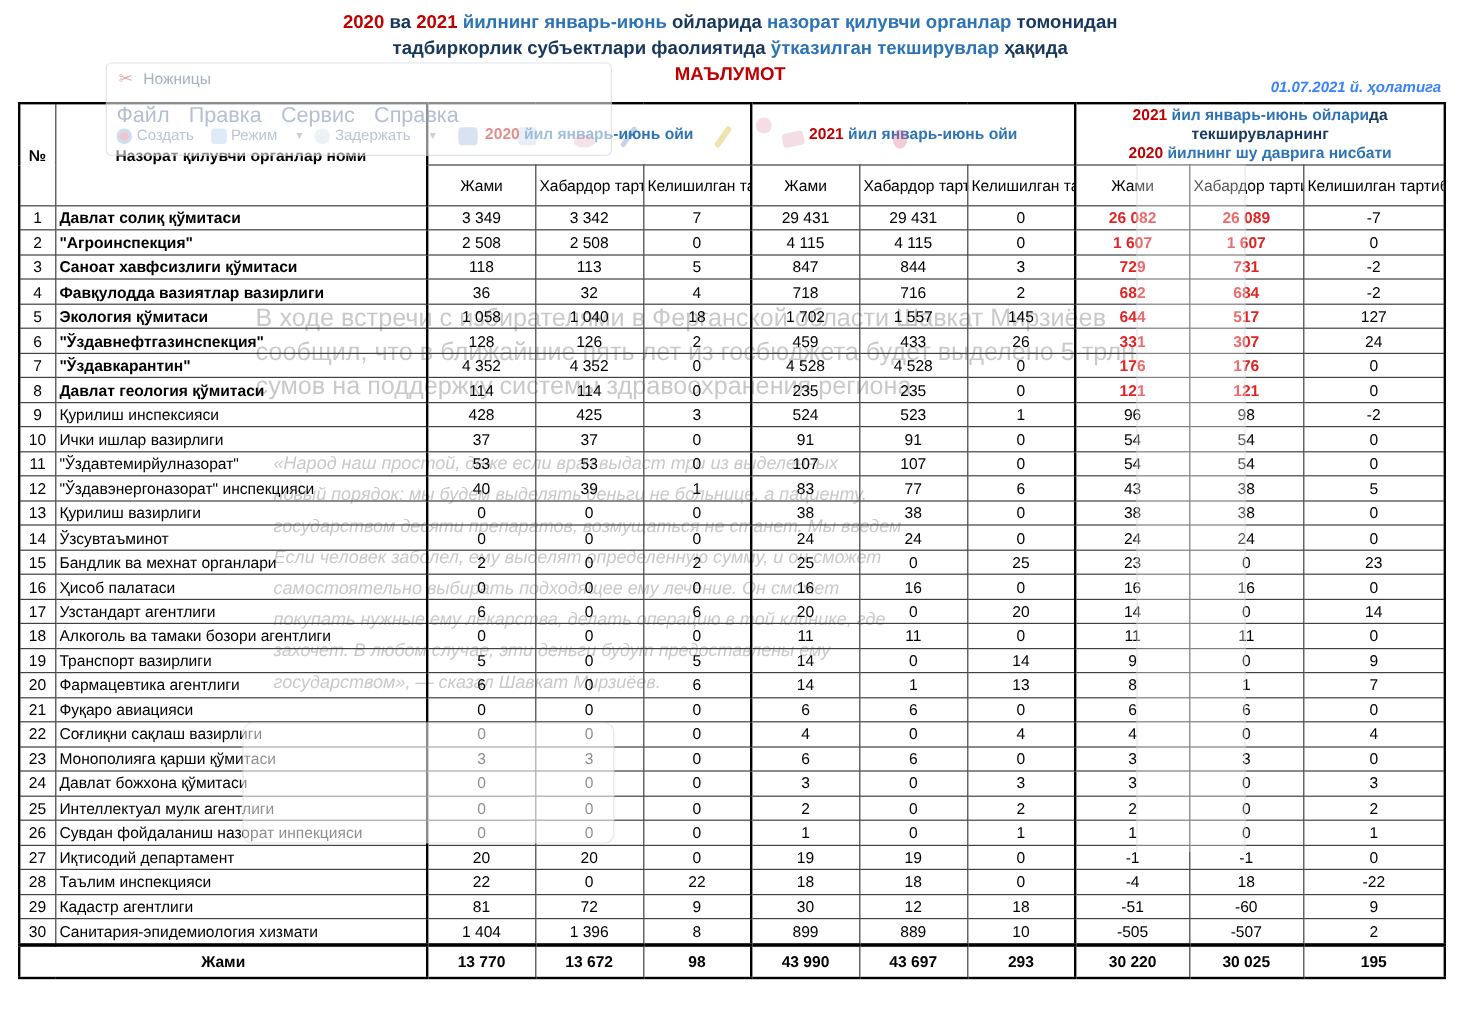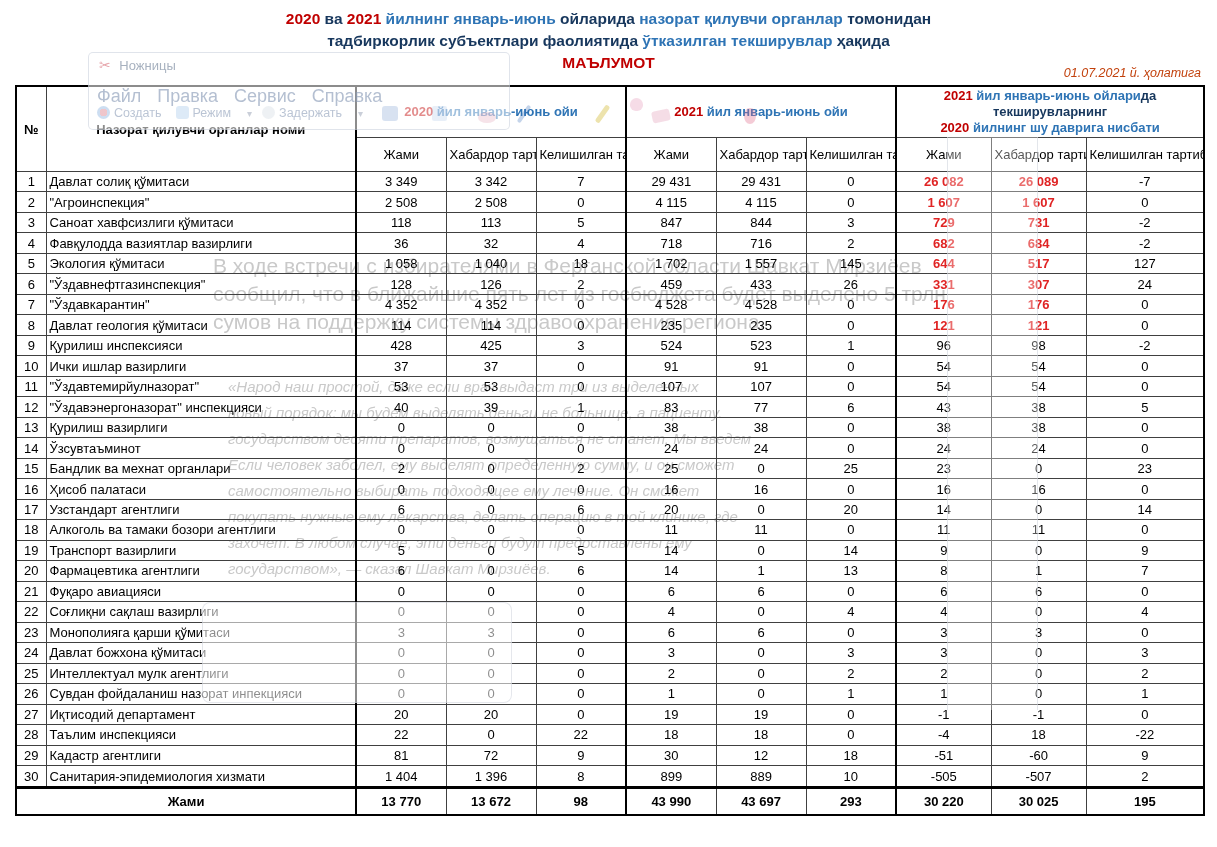--- a/index.html
+++ b/index.html
@@ -9,61 +9,61 @@
 
   
   .title{position:absolute;left:0;top:8px;width:100%;text-align:center;
          font-weight:bold;font-size:15.5px;line-height:22px;}
   .seg-red{color:#c00000;}
   .seg-blue{color:#2e74b5;}
   .seg-navy{color:#17375d;}
   .title-doc{color:#c00000;}
 
   .date-note{position:absolute;right:16px;top:66px;font-size:12.5px;
-             font-style:italic;color:#c2410c;}
+             font-style:italic;color:#3b82f6;font-weight:bold;}
 
   
   .watermark{position:absolute;color:#c9c9c9;z-index:0;white-space:nowrap;}
   .wm1{left:213px;top:252px;font-size:21px;line-height:28px;}
   .wm2{left:228px;top:374px;font-size:15px;line-height:26px;font-style:italic;}
 
   
   table.grid{position:absolute;left:15px;top:85px;width:1188px;height:731px;
              border-collapse:collapse;table-layout:fixed;z-index:1;
              background:transparent;}
   table.grid th,table.grid td{border:1px solid #404040;padding:0 3px;
              font-size:13px;overflow:hidden;white-space:nowrap;}
   table.grid{border:2px solid #000;}
   th.group-head{font-weight:bold;font-size:13.5px;height:50px;line-height:16px;white-space:normal;}
   th.sub-head{font-weight:normal;font-size:13px;height:33px;line-height:15px;white-space:normal;}
   th.num-head,th.name-head{font-weight:bold;font-size:13.5px;}
   .gl{border-left:2px solid #000 !important;}
   td.cell-num{text-align:center;}
   td.cell-name{text-align:left;padding-left:4px;}
-  tr.bold-name td.cell-name{font-weight:normal;}
+  tr.bold-name td.cell-name{font-weight:bold;}
   td.cell-val{text-align:center;}
   td.red-val{color:#e02424;font-weight:bold;}
   tr.total-row td{font-weight:bold;border-top:3px solid #000;height:25px;
                   border-bottom:2px solid #000;}
   tr.total-row td.total-label{text-align:center;}
 
   
   .snip-window{position:absolute;left:88px;top:52px;width:420px;height:76px;
                background:rgba(255,255,255,0.55);
                border:1px solid rgba(165,178,198,0.35);border-radius:5px;
                z-index:2;pointer-events:none;}
   .snip-titlebar{position:absolute;left:10px;top:4px;font-size:13px;
                  color:rgba(152,163,180,0.85);}
   .snip-scissors{color:rgba(210,90,100,0.55);margin-right:5px;font-size:14px;}
   .snip-menubar{position:absolute;left:8px;top:33px;font-size:18px;
                 color:rgba(140,156,184,0.65);}
   .snip-menubar span{margin-right:16px;}
   .snip-toolbar{position:absolute;left:8px;top:53px;font-size:12.5px;
                 color:rgba(140,156,184,0.6);display:flex;align-items:center;}
-  .snip-toolbar .tb-btn{margin-right:14px;display:flex;align-items:flex-start;}
+  .snip-toolbar .tb-btn{margin-right:14px;display:flex;align-items:flex-end;}
   .tb-ic{display:inline-block;width:13px;height:13px;border-radius:3px;
          margin-right:4px;opacity:0.35;}
   .ic-new{background:radial-gradient(circle at 50% 50%, #d05a6a 40%, #6fa0d8 41%);border-radius:50%;}
   .ic-mode{background:#9ec4e8;}
   .ic-delay{background:#cfd6e0;border-radius:50%;}
   .tb-caret{margin:0 10px 0 2px;color:rgba(150,160,180,0.5);font-size:10px;}
 
   
   .blob{position:absolute;z-index:2;pointer-events:none;}
 

